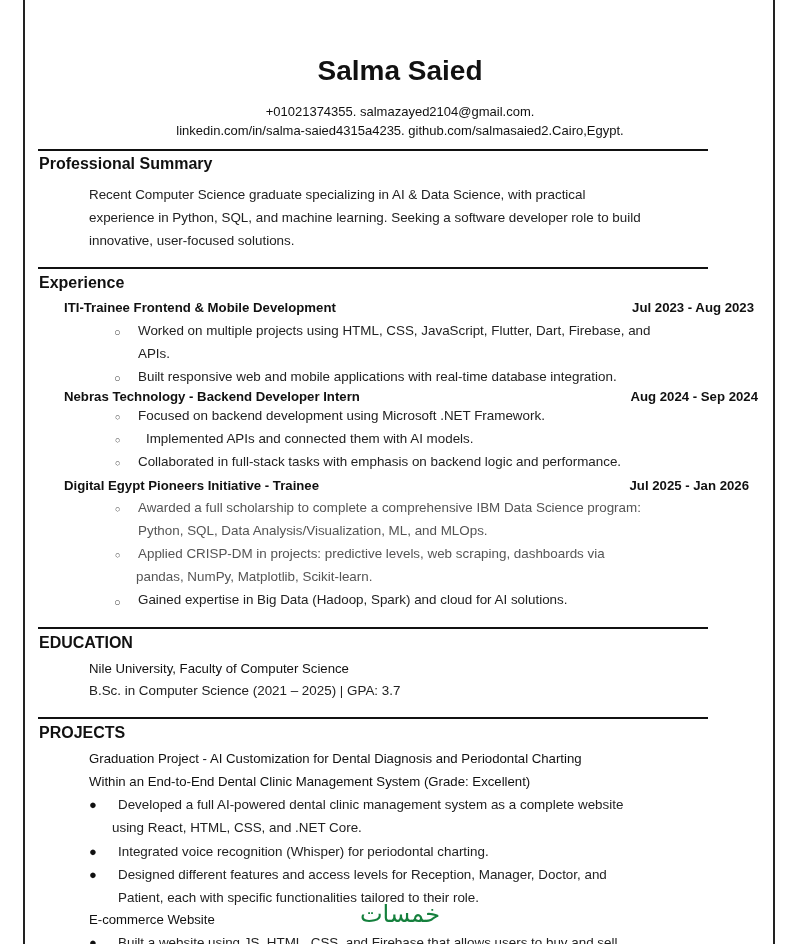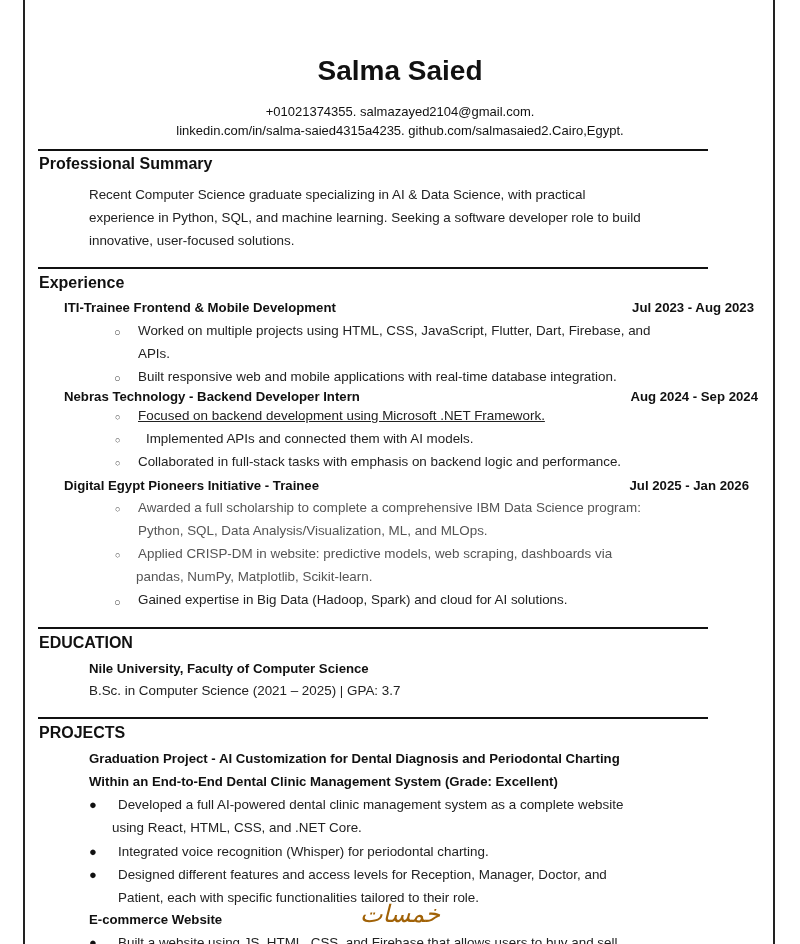--- a/index.html
+++ b/index.html
@@ -23,24 +23,24 @@
   }
   .rule { position: absolute; left: 38px; width: 670px; height: 2px; background: #111; }
   .section-title { position: absolute; left: 39px; font-size: 16px; font-weight: bold; }
   .job-title { position: absolute; left: 64px; font-size: 13.2px; font-weight: bold; }
   .job-date { position: absolute; font-size: 13.2px; font-weight: bold; text-align: right; }
   .line { position: absolute; font-size: 13.4px; color: #222; white-space: nowrap; }
   .grey { color: #555; }
   .bullet-o { position: absolute; font-size: 11px; color: #444; }
   .bullet-o.small { font-size: 9px; }
   .bullet-dot { position: absolute; font-size: 13px; color: #111; }
-  .proj-title { position: absolute; left: 89px; font-size: 13.2px; font-weight: bold; white-space: nowrap; }
+  .proj-title { position: absolute; left: 89px; font-size: 13.2px; font-weight: normal; white-space: nowrap; }
   .watermark {
-    position: absolute; left: 360px; top: 900px; font-size: 24px; color: #a16207;
-    font-family: "DejaVu Sans", sans-serif; direction: rtl; font-style: italic;
+    position: absolute; left: 360px; top: 900px; font-size: 24px; color: #15803d;
+    font-family: "DejaVu Sans", sans-serif; direction: rtl;
   }
 </style>
 </head>
 <body>
 
 <div class="page"></div>
 
 <div class="name">Salma Saied</div>
 <div class="contact" style="top:104px;">+01021374355. salmazayed2104@gmail.com.</div>
 <div class="contact" style="top:123px;">linkedin.com/in/salma-saied4315a4235. github.com/salmasaied2.Cairo,Egypt.</div>
@@ -58,33 +58,33 @@
 <div class="job-date" style="top:300px; right:46px;">Jul 2023 - Aug 2023</div>
 <span class="bullet-o" style="left:114px; top:326px;">○</span>
 <div class="line" style="left:138px; top:323px;">Worked on multiple projects using HTML, CSS, JavaScript, Flutter, Dart, Firebase, and</div>
 <div class="line" style="left:138px; top:346px;">APIs.</div>
 <span class="bullet-o" style="left:114px; top:372px;">○</span>
 <div class="line" style="left:138px; top:369px;">Built responsive web and mobile applications with real-time database integration.</div>
 
 <div class="job-title" style="top:389px;">Nebras Technology - Backend Developer Intern</div>
 <div class="job-date" style="top:389px; right:42px;">Aug 2024 - Sep 2024</div>
 <span class="bullet-o small" style="left:115px; top:412px;">○</span>
-<div class="line" style="left:138px; top:408px;text-decoration:underline;">Focused on backend development using Microsoft .NET Framework.</div>
+<div class="line" style="left:138px; top:408px;">Focused on backend development using Microsoft .NET Framework.</div>
 <span class="bullet-o small" style="left:115px; top:435px;">○</span>
 <div class="line" style="left:146px; top:431px;">Implemented APIs and connected them with AI models.</div>
 <span class="bullet-o small" style="left:115px; top:458px;">○</span>
 <div class="line" style="left:138px; top:454px;">Collaborated in full-stack tasks with emphasis on backend logic and performance.</div>
 
 <div class="job-title" style="top:478px;">Digital Egypt Pioneers Initiative - Trainee</div>
 <div class="job-date" style="top:478px; right:51px;">Jul 2025 - Jan 2026</div>
 <span class="bullet-o small grey" style="left:115px; top:504px;">○</span>
 <div class="line grey" style="left:138px; top:500px;">Awarded a full scholarship to complete a comprehensive IBM Data Science program:</div>
 <div class="line grey" style="left:138px; top:523px;">Python, SQL, Data Analysis/Visualization, ML, and MLOps.</div>
 <span class="bullet-o small grey" style="left:115px; top:550px;">○</span>
-<div class="line grey" style="left:138px; top:546px;">Applied CRISP-DM in website: predictive models, web scraping, dashboards via</div>
+<div class="line grey" style="left:138px; top:546px;">Applied CRISP-DM in projects: predictive levels, web scraping, dashboards via</div>
 <div class="line grey" style="left:136px; top:569px;">pandas, NumPy, Matplotlib, Scikit-learn.</div>
 <span class="bullet-o" style="left:114px; top:596px;">○</span>
 <div class="line" style="left:138px; top:592px;">Gained expertise in Big Data (Hadoop, Spark) and cloud for AI solutions.</div>
 <div class="rule" style="top:627px;"></div>
 
 <div class="section-title" style="top:634px;text-align:right;">EDUCATION</div>
 <div class="proj-title" style="top:661px;">Nile University, Faculty of Computer Science</div>
 <div class="line" style="left:89px; top:683px;">B.Sc. in Computer Science (2021 – 2025) | GPA: 3.7</div>
 <div class="rule" style="top:717px;"></div>
 

